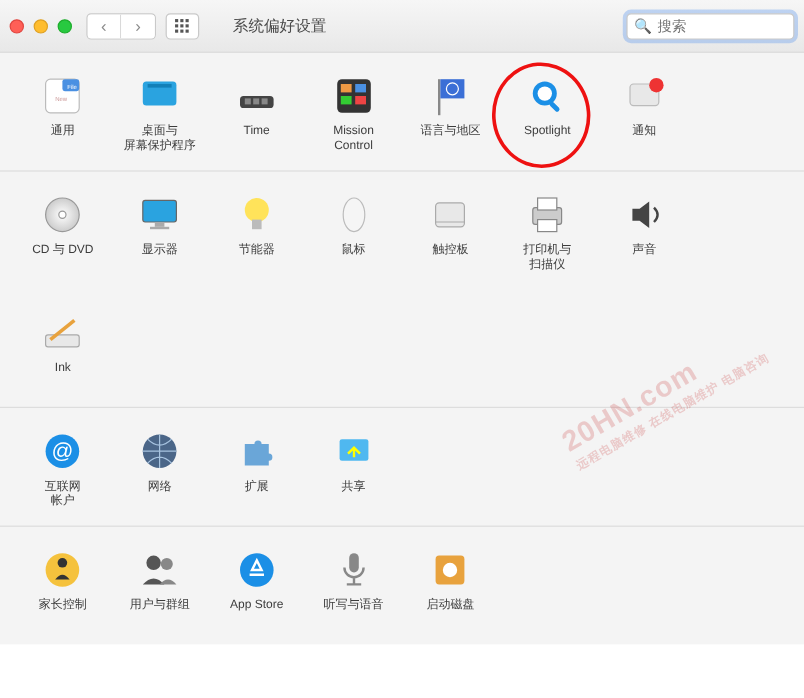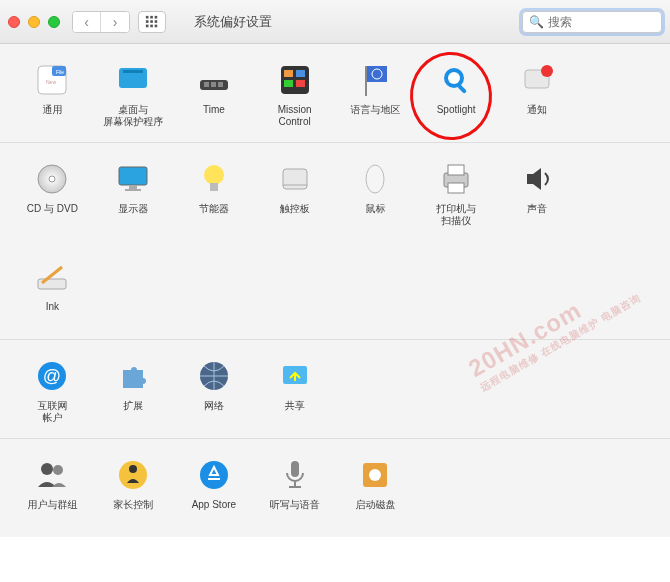--- a/index.html
+++ b/index.html
@@ -218,33 +218,33 @@
           <svg viewBox="0 0 40 40">
             <circle cx="20" cy="16" r="10" fill="#ffe35a"></circle>
             <rect x="16" y="24" width="8" height="8" fill="#bbb"></rect>
           </svg>
         </div>
       <div class="lab">节能器</div>
     </div>
     <div class="item">
       <div class="ico">
           <svg viewBox="0 0 40 40">
+            <ellipse cx="20" cy="20" rx="9" ry="14" fill="#f5f5f5" stroke="#bbb"></ellipse>
+          </svg>
+        </div>
+      <div class="lab">鼠标</div>
+    </div>
+    <div class="item">
+      <div class="ico">
+          <svg viewBox="0 0 40 40">
             <rect x="8" y="10" width="24" height="20" rx="3" fill="#e8e8e8" stroke="#aaa"></rect>
             <line x1="8" y1="26" x2="32" y2="26" stroke="#aaa"></line>
           </svg>
         </div>
       <div class="lab">触控板</div>
-    </div>
-    <div class="item">
-      <div class="ico">
-          <svg viewBox="0 0 40 40">
-            <ellipse cx="20" cy="20" rx="9" ry="14" fill="#f5f5f5" stroke="#bbb"></ellipse>
-          </svg>
-        </div>
-      <div class="lab">鼠标</div>
     </div>
     <div class="item">
       <div class="ico">
           <svg viewBox="0 0 40 40">
             <rect x="8" y="14" width="24" height="14" rx="2" fill="#ccc" stroke="#888"></rect>
             <rect x="12" y="6" width="16" height="10" fill="#fff" stroke="#888"></rect>
             <rect x="12" y="24" width="16" height="10" fill="#fff" stroke="#888"></rect>
           </svg>
         </div>
       <div class="lab">打印机与<br>扫描仪</div>
@@ -285,73 +285,73 @@
           <svg viewBox="0 0 40 40">
             <circle cx="20" cy="20" r="14" fill="#1b8fe6"></circle>
             <text x="20" y="26" font-size="18" fill="#fff" text-anchor="middle">@</text>
           </svg>
         </div>
       <div class="lab">互联网<br>帐户</div>
     </div>
     <div class="item">
       <div class="ico">
           <svg viewBox="0 0 40 40">
-            <path d="M10 14 h8 a3 3 0 1 1 6 0 h6 v8 a3 3 0 1 1 0 6 v4 h-20 z" fill="#6aa6d8"></path>
-          </svg>
-        </div>
-      <div class="lab">扩展</div>
-    </div>
-    <div class="item">
-      <div class="ico">
-          <svg viewBox="0 0 40 40">
             <circle cx="20" cy="20" r="14" fill="#4b6688"></circle>
             <path d="M6 20 h28 M20 6 v28 M10 10 q10 10 20 0 M10 30 q10 -10 20 0" stroke="#a8c4e0" fill="none"></path>
           </svg>
         </div>
       <div class="lab">网络</div>
     </div>
     <div class="item">
       <div class="ico">
           <svg viewBox="0 0 40 40">
+            <path d="M10 14 h8 a3 3 0 1 1 6 0 h6 v8 a3 3 0 1 1 0 6 v4 h-20 z" fill="#6aa6d8"></path>
+          </svg>
+        </div>
+      <div class="lab">扩展</div>
+    </div>
+    <div class="item">
+      <div class="ico">
+          <svg viewBox="0 0 40 40">
             <rect x="8" y="10" width="24" height="18" rx="2" fill="#4fb8f0"></rect>
             <path d="M15 22 l5 -5 l5 5 M20 17 v8" stroke="#ff0" stroke-width="2" fill="none"></path>
           </svg>
         </div>
       <div class="lab">共享</div>
     </div>
     <div></div>
       <div></div>
       <div></div>
   </div>
 
   <div class="row border">
+    <div class="item">
+      <div class="ico">
+          <svg viewBox="0 0 40 40">
+            <circle cx="20" cy="20" r="14" fill="#f5c23d"></circle>
+            <circle cx="20" cy="14" r="4" fill="#333"></circle>
+            <path d="M14 28 q6 -8 12 0 z" fill="#333"></path>
+          </svg>
+        </div>
+      <div class="lab">家长控制</div>
+    </div>
     <div class="item">
       <div class="ico">
           <svg viewBox="0 0 40 40">
             <circle cx="15" cy="14" r="6" fill="#555"></circle>
             <circle cx="26" cy="15" r="5" fill="#888"></circle>
             <path d="M6 32 q9 -10 18 0 z" fill="#555"></path>
             <path d="M20 32 q7 -8 14 0 z" fill="#888"></path>
           </svg>
         </div>
       <div class="lab">用户与群组</div>
     </div>
     <div class="item">
       <div class="ico">
           <svg viewBox="0 0 40 40">
-            <circle cx="20" cy="20" r="14" fill="#f5c23d"></circle>
-            <circle cx="20" cy="14" r="4" fill="#333"></circle>
-            <path d="M14 28 q6 -8 12 0 z" fill="#333"></path>
-          </svg>
-        </div>
-      <div class="lab">家长控制</div>
-    </div>
-    <div class="item">
-      <div class="ico">
-          <svg viewBox="0 0 40 40">
             <circle cx="20" cy="20" r="14" fill="#1b8fe6"></circle>
             <path d="M20 12 l4 8 h-8 z M14 24 h12" stroke="#fff" stroke-width="2" fill="none"></path>
           </svg>
         </div>
       <div class="lab">App Store</div>
     </div>
     <div class="item">
       <div class="ico">
           <svg viewBox="0 0 40 40">
             <rect x="16" y="6" width="8" height="16" rx="4" fill="#888"></rect>

